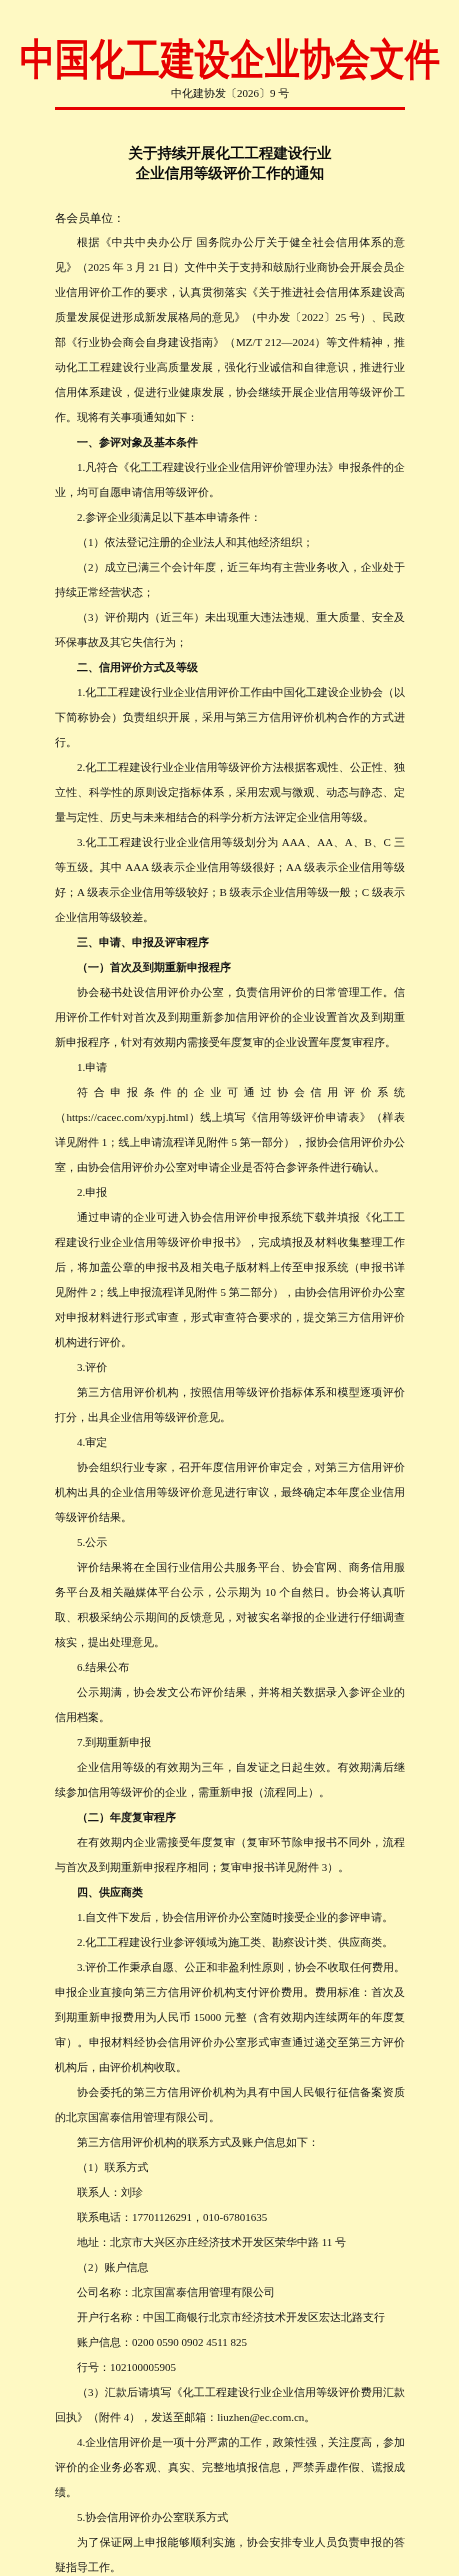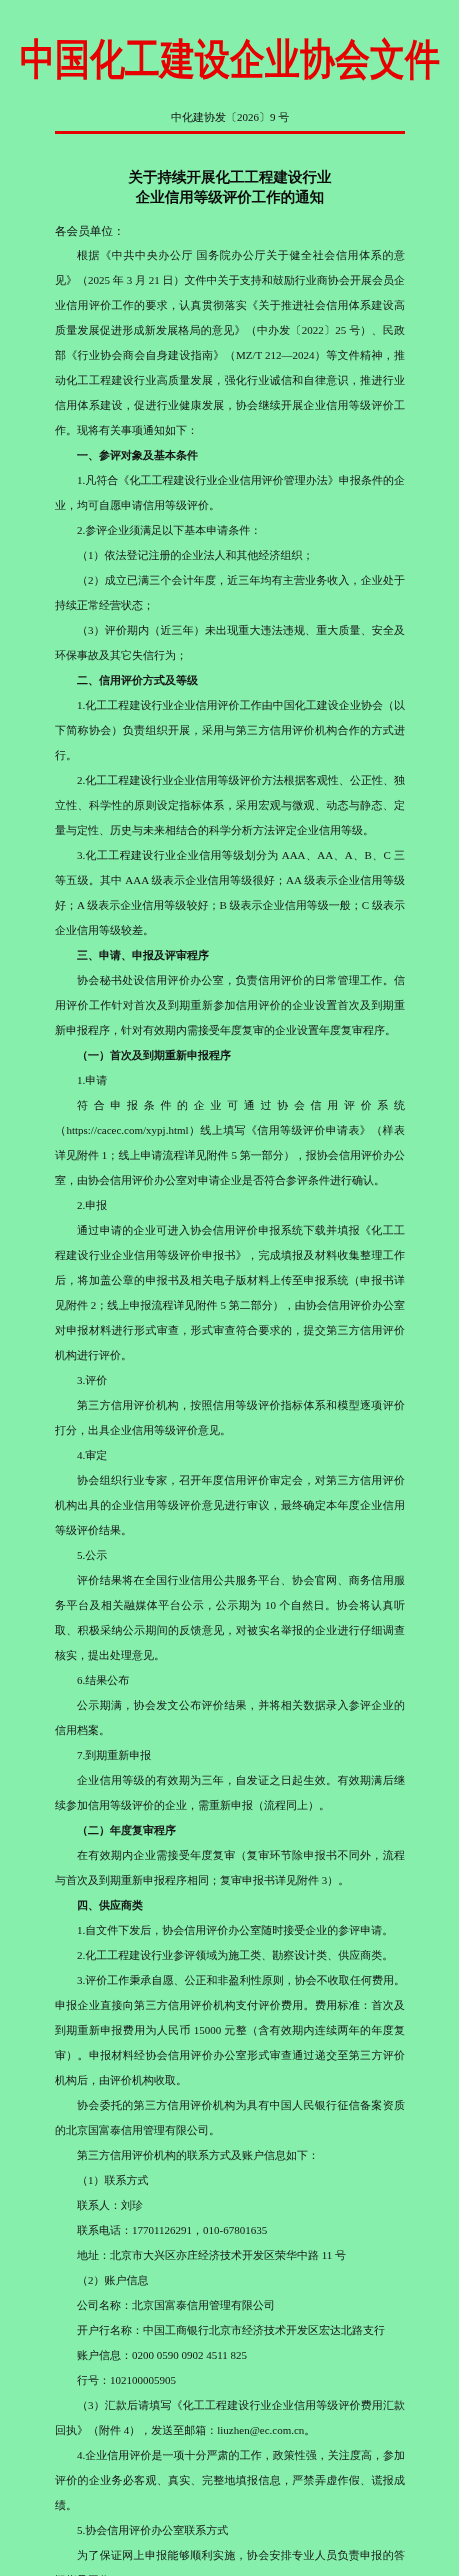--- a/index.html
+++ b/index.html
@@ -2,21 +2,21 @@
 <html style="font-size:9.3px"><head>
 <meta charset="utf-8">
 <style>
   html, body { margin: 0; padding: 0; background: #ffffff; }
   .page {
     position: relative;
     width: 460px;
     height: 2576px;
     box-sizing: border-box;
     padding: 37px 55px 4px 55px;
-    background: #86efac;
+    background: #fef9c3;
     overflow: hidden;
     font-family: "Liberation Serif", "DejaVu Serif", serif;
     color: #161616;
   }
   .org-title {
     height: 45px;
     display: flex;
     align-items: center;
     justify-content: center;
   }
@@ -25,41 +25,40 @@
     font-size: 35px;
     font-weight: bold;
     color: #e60000;
     white-space: nowrap;
     line-height: 1;
     transform: scaleY(1.22);
     transform-origin: center center;
     letter-spacing: 0px;
   }
   .doc-number {
-    margin-top: 24px;
     text-align: center;
     font-size: 11px;
     line-height: 23px;
     color: #111;
   }
   .rule {
     height: 2.9px;
     background: #e60000;
     margin-top: 2.3px;
   }
   .doc-title {
     margin-top: 33px;
     text-align: center;
     font-size: 14.5px;
     font-weight: bold;
     line-height: 20px;
     color: #0c0c0c;
   }
   .salutation {
-    margin-top: 13px;
+    margin-top: 24px;
     font-size: 11.6px;
     line-height: 23px;
   }
   .blk {
     font-size: 11px;
     line-height: 25px;
     text-align: justify;
     text-justify: inter-ideograph;
   }
   .blk.p { text-indent: 2em; }
@@ -91,22 +90,22 @@
       <div class="blk p">1.凡符合《化工工程建设行业企业信用评价管理办法》申报条件的企业，均可自愿申请信用等级评价。</div>
       <div class="blk p">2.参评企业须满足以下基本申请条件：</div>
       <div class="blk p">（1）依法登记注册的企业法人和其他经济组织；</div>
       <div class="blk p">（2）成立已满三个会计年度，近三年均有主营业务收入，企业处于持续正常经营状态；</div>
       <div class="blk p">（3）评价期内（近三年）未出现重大违法违规、重大质量、安全及环保事故及其它失信行为；</div>
       <div class="blk h">二、信用评价方式及等级</div>
       <div class="blk p">1.化工工程建设行业企业信用评价工作由中国化工建设企业协会（以下简称协会）负责组织开展，采用与第三方信用评价机构合作的方式进行。</div>
       <div class="blk p">2.化工工程建设行业企业信用等级评价方法根据客观性、公正性、独立性、科学性的原则设定指标体系，采用宏观与微观、动态与静态、定量与定性、历史与未来相结合的科学分析方法评定企业信用等级。</div>
       <div class="blk p">3.化工工程建设行业企业信用等级划分为 AAA、AA、A、B、C 三等五级。其中 AAA 级表示企业信用等级很好；AA 级表示企业信用等级好；A 级表示企业信用等级较好；B 级表示企业信用等级一般；C 级表示企业信用等级较差。</div>
       <div class="blk h">三、申请、申报及评审程序</div>
+      <div class="blk h">（一）首次及到期重新申报程序</div>
       <div class="blk p">协会秘书处设信用评价办公室，负责信用评价的日常管理工作。信用评价工作针对首次及到期重新参加信用评价的企业设置首次及到期重新申报程序，针对有效期内需接受年度复审的企业设置年度复审程序。</div>
-      <div class="blk h">（一）首次及到期重新申报程序</div>
       <div class="blk p">1.申请</div>
       <div class="blk p">符合申报条件的企业可通过协会信用评价系统（https://cacec.com/xypj.html）线上填写《信用等级评价申请表》（样表详见附件 1；线上申请流程详见附件 5 第一部分），报协会信用评价办公室，由协会信用评价办公室对申请企业是否符合参评条件进行确认。</div>
       <div class="blk p">2.申报</div>
       <div class="blk p">通过申请的企业可进入协会信用评价申报系统下载并填报《化工工程建设行业企业信用等级评价申报书》，完成填报及材料收集整理工作后，将加盖公章的申报书及相关电子版材料上传至申报系统（申报书详见附件 2；线上申报流程详见附件 5 第二部分），由协会信用评价办公室对申报材料进行形式审查，形式审查符合要求的，提交第三方信用评价机构进行评价。</div>
       <div class="blk p">3.评价</div>
       <div class="blk p">第三方信用评价机构，按照信用等级评价指标体系和模型逐项评价打分，出具企业信用等级评价意见。</div>
       <div class="blk p">4.审定</div>
       <div class="blk p">协会组织行业专家，召开年度信用评价审定会，对第三方信用评价机构出具的企业信用等级评价意见进行审议，最终确定本年度企业信用等级评价结果。</div>
       <div class="blk p">5.公示</div>
       <div class="blk p">评价结果将在全国行业信用公共服务平台、协会官网、商务信用服务平台及相关融媒体平台公示，公示期为 10 个自然日。协会将认真听取、积极采纳公示期间的反馈意见，对被实名举报的企业进行仔细调查核实，提出处理意见。</div>

